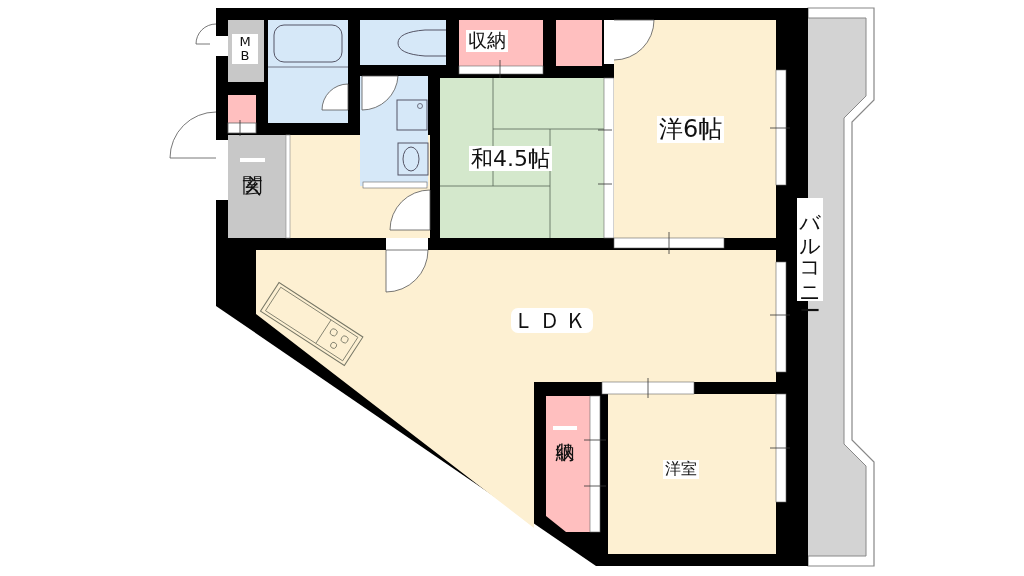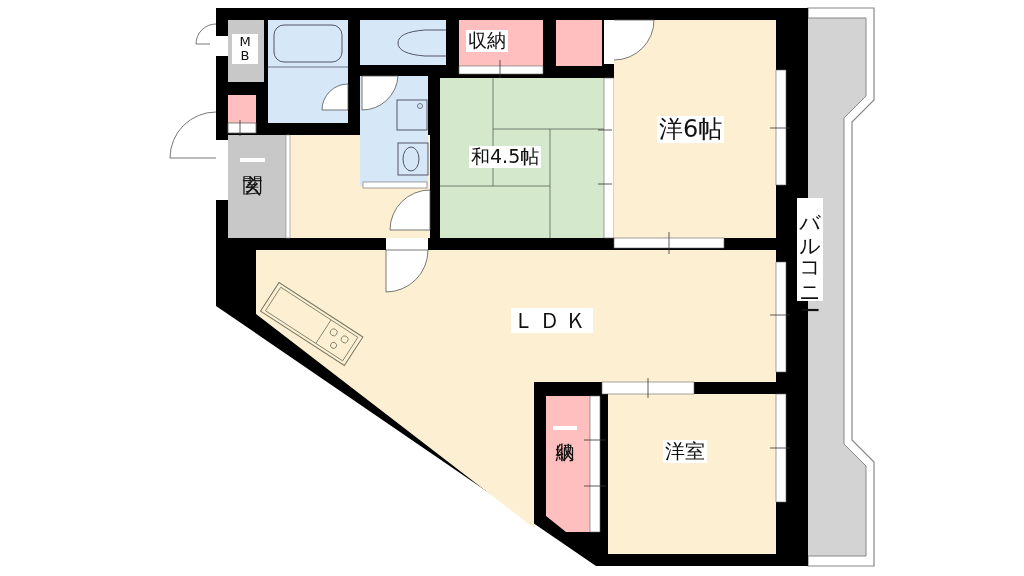--- a/index.html
+++ b/index.html
@@ -112,18 +112,18 @@
     <line x1="770" y1="448" x2="790" y2="448"></line>
   </g>
 </svg>
 
 <div class="lbl" style="left:232px;top:34px;font-size:13px;text-align:center;width:22px;line-height:14px;">
   <span>M</span><br>
   <span>B</span>
 </div>
 <div class="lbl vert" style="left:240px;top:158px;font-size:20px;">玄関</div>
 <div class="lbl" style="left:466px;top:30px;font-size:19px;">収納</div>
-<div class="lbl" style="left:469px;top:146px;font-size:19px;">和4.5帖</div>
+<div class="lbl" style="left:469px;top:146px;font-size:22px;">和4.5帖</div>
 <div class="lbl" style="left:657px;top:116px;font-size:24px;">洋6帖</div>
-<div class="lbl" style="left:511px;top:308px;font-size:22px;letter-spacing:4px;">ＬＤＫ</div>
+<div class="lbl" style="left:511px;top:308px;font-size:22px;letter-spacing:4px;border-radius:7px;">ＬＤＫ</div>
 <div class="lbl vert" style="left:553px;top:426px;font-size:19px;">収納</div>
-<div class="lbl" style="left:663px;top:440px;font-size:20px;">洋室</div>
+<div class="lbl" style="left:663px;top:460px;font-size:16px;">洋室</div>
 <div class="lbl vert" style="left:797px;top:198px;font-size:21px;">バルコニー</div>
 
 </body></html>

